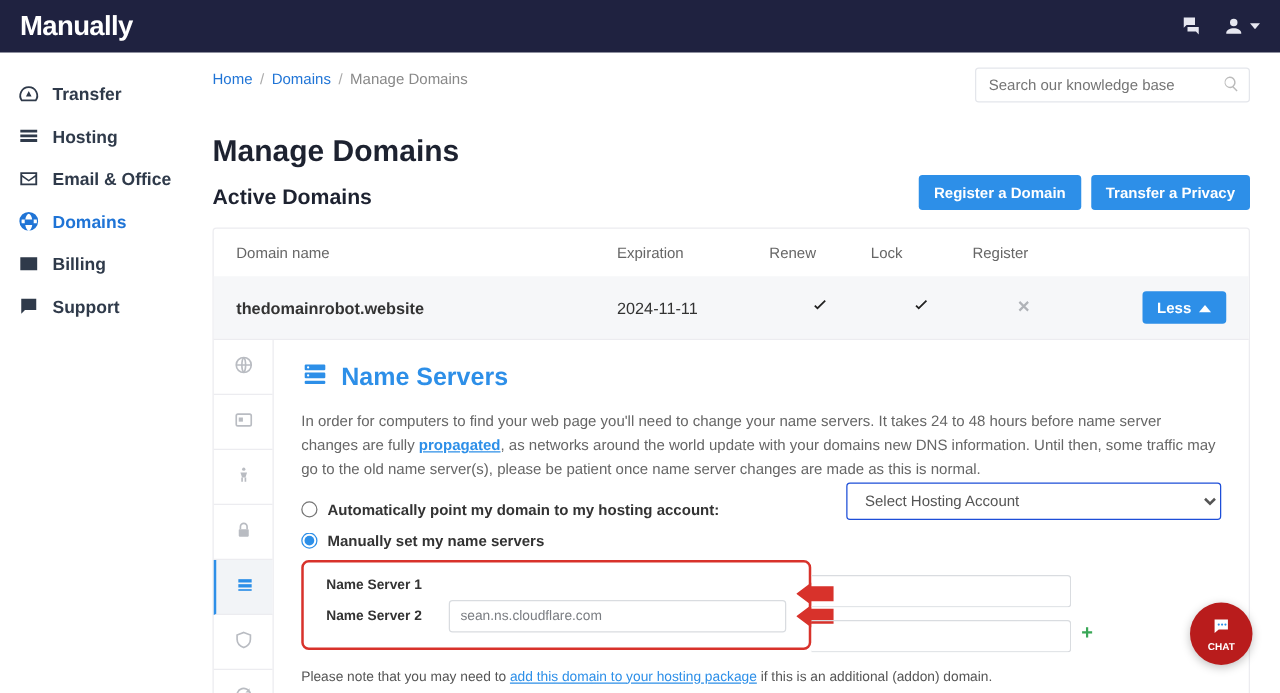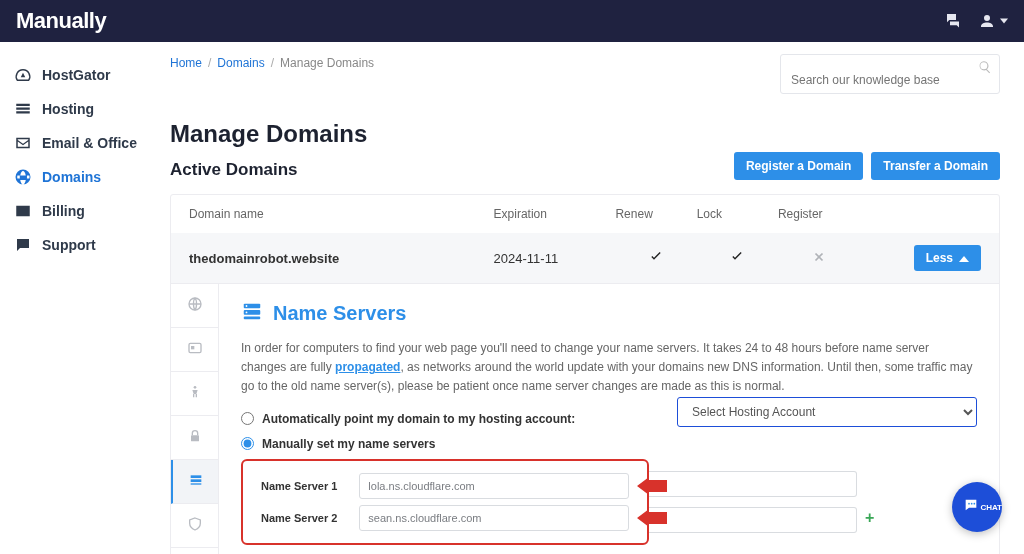--- a/index.html
+++ b/index.html
@@ -42,21 +42,21 @@
   .kb-search {
     float: right;
     width: 220px;
     position: relative;
     margin-top: -2px;
   }
   .kb-search input {
     width:100%;
     border:1px solid #e4e6eb;
     border-radius:3px;
-    padding:18px 28px 6px 10px;
+    padding:6px 28px 6px 10px;
     font-size:12px;
     color:#999;
   }
   .kb-search .sicon { position:absolute; right:8px; top:6px; }
   .kb-search .sicon svg { fill:#bbb; }
   .topline { display:flex; justify-content:space-between; align-items:flex-start; }
   h1.page-title { font-size: 24px; font-weight: 800; margin-top: 26px; color:#1d2230; }
   h2.section-title { font-size: 17px; font-weight: 700; margin-top: 12px; color:#1d2230; }
   .action-btns { display:flex; gap:8px; margin-top: 26px; }
   .btn-blue {
@@ -128,22 +128,22 @@
   .arrow-ann svg { fill:#d8322b; }
   .row-relative { position:relative; }
   .ns-extend-row {
     position:relative;
   }
   .note { font-size:11px; color:#555; margin-top:16px; }
   .note a { color:#2d8fe8; text-decoration:underline; }
   .chat-bubble {
     position:fixed; right:22px; bottom:22px;
     width:50px; height:50px; border-radius:50%;
-    background:#1d4ed8; color:#fff;
-    display:flex; flex-direction:row; align-items:center; justify-content:flex-end;
+    background:#b91c1c; color:#fff;
+    display:flex; flex-direction:column; align-items:center; justify-content:center;
     font-size:8px; font-weight:700; box-shadow:0 2px 8px rgba(0,0,0,0.25);
     cursor:pointer;
   }
   .chat-bubble svg { fill:#fff; margin-bottom:2px; }
 </style>
 </head>
 <body>
 
 <div class="topbar">
   <div class="brand">Manually</div>
@@ -166,21 +166,21 @@
 
 <div class="app">
 
   <div class="sidebar">
     <div class="nav-item">
       <span class="icon-wrap">
           <svg width="18" height="18" viewBox="0 0 24 24">
             <path d="M12 4a10 10 0 00-8 16h16A10 10 0 0012 4zm0 2a8 8 0 017 12H5a8 8 0 017-12zm0 3l-3 6h6l-3-6z"></path>
           </svg>
         </span>
-      <span>HostGator</span>
+      <span>Transfer</span>
     </div>
     <div class="nav-item">
       <span class="icon-wrap">
           <svg width="18" height="18" viewBox="0 0 24 24">
             <path d="M3 5h18v3H3V5zm0 5h18v3H3v-3zm0 5h18v3H3v-3z"></path>
           </svg>
         </span>
       <span>Hosting</span>
     </div>
     <div class="nav-item">
@@ -234,21 +234,21 @@
       </div>
     </div>
 
     <div style="display:flex; justify-content:space-between; align-items:flex-end;">
       <div>
         <h1 class="page-title">Manage Domains</h1>
         <h2 class="section-title">Active Domains</h2>
       </div>
       <div class="action-btns">
         <button class="btn-blue">Register a Domain</button>
-        <button class="btn-blue">Transfer a Domain</button>
+        <button class="btn-blue">Transfer a Privacy</button>
       </div>
     </div>
 
     <div class="domain-panel">
       <div class="tbl-head">
         <div>Domain name</div>
         <div>Expiration</div>
         <div class="col-center">Renew</div>
         <div class="col-center">Lock</div>
         <div class="col-center">Register</div>
@@ -354,21 +354,20 @@
 
           <label class="radio-row" style="margin-top:10px;">
             <input type="radio" name="nsmode" checked="" style="">
             <span>Manually set my name servers</span>
           </label>
 
           <div style="position:relative;">
             <div class="ns-inputs">
               <div class="ns-field-row row-relative">
                 <span class="ns-label">Name Server 1</span>
-                <input class="ns-input" value="lola.ns.cloudflare.com" style="">
                 <span class="arrow-ann"><svg width="30" height="18" viewBox="0 0 30 18">
                       <path d="M30 3H12v-3L0 9l12 9v-3h18z"></path>
                     </svg></span>
               </div>
               <div class="ns-field-row row-relative ns-extend-row">
                 <span class="ns-label">Name Server 2</span>
                 <input class="ns-input" value="sean.ns.cloudflare.com" style="">
                 <span class="arrow-ann"><svg width="30" height="18" viewBox="0 0 30 18">
                       <path d="M30 3H12v-3L0 9l12 9v-3h18z"></path>
                     </svg></span>

